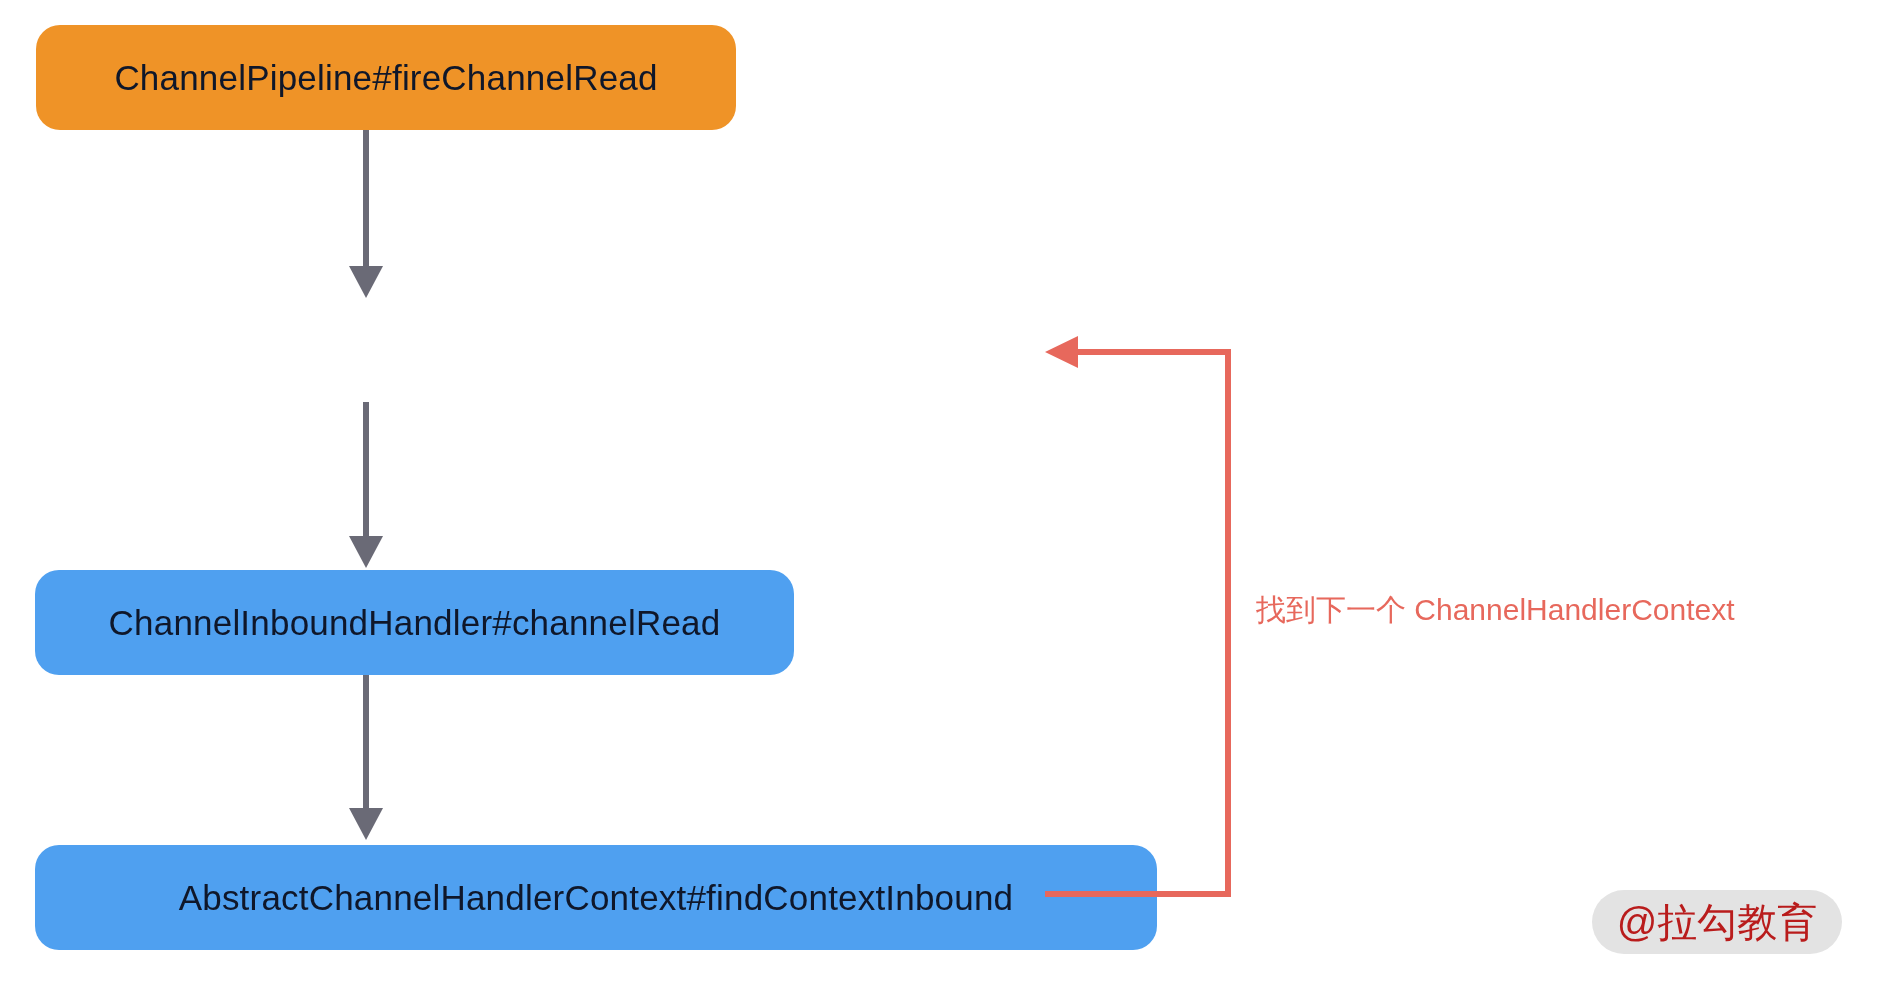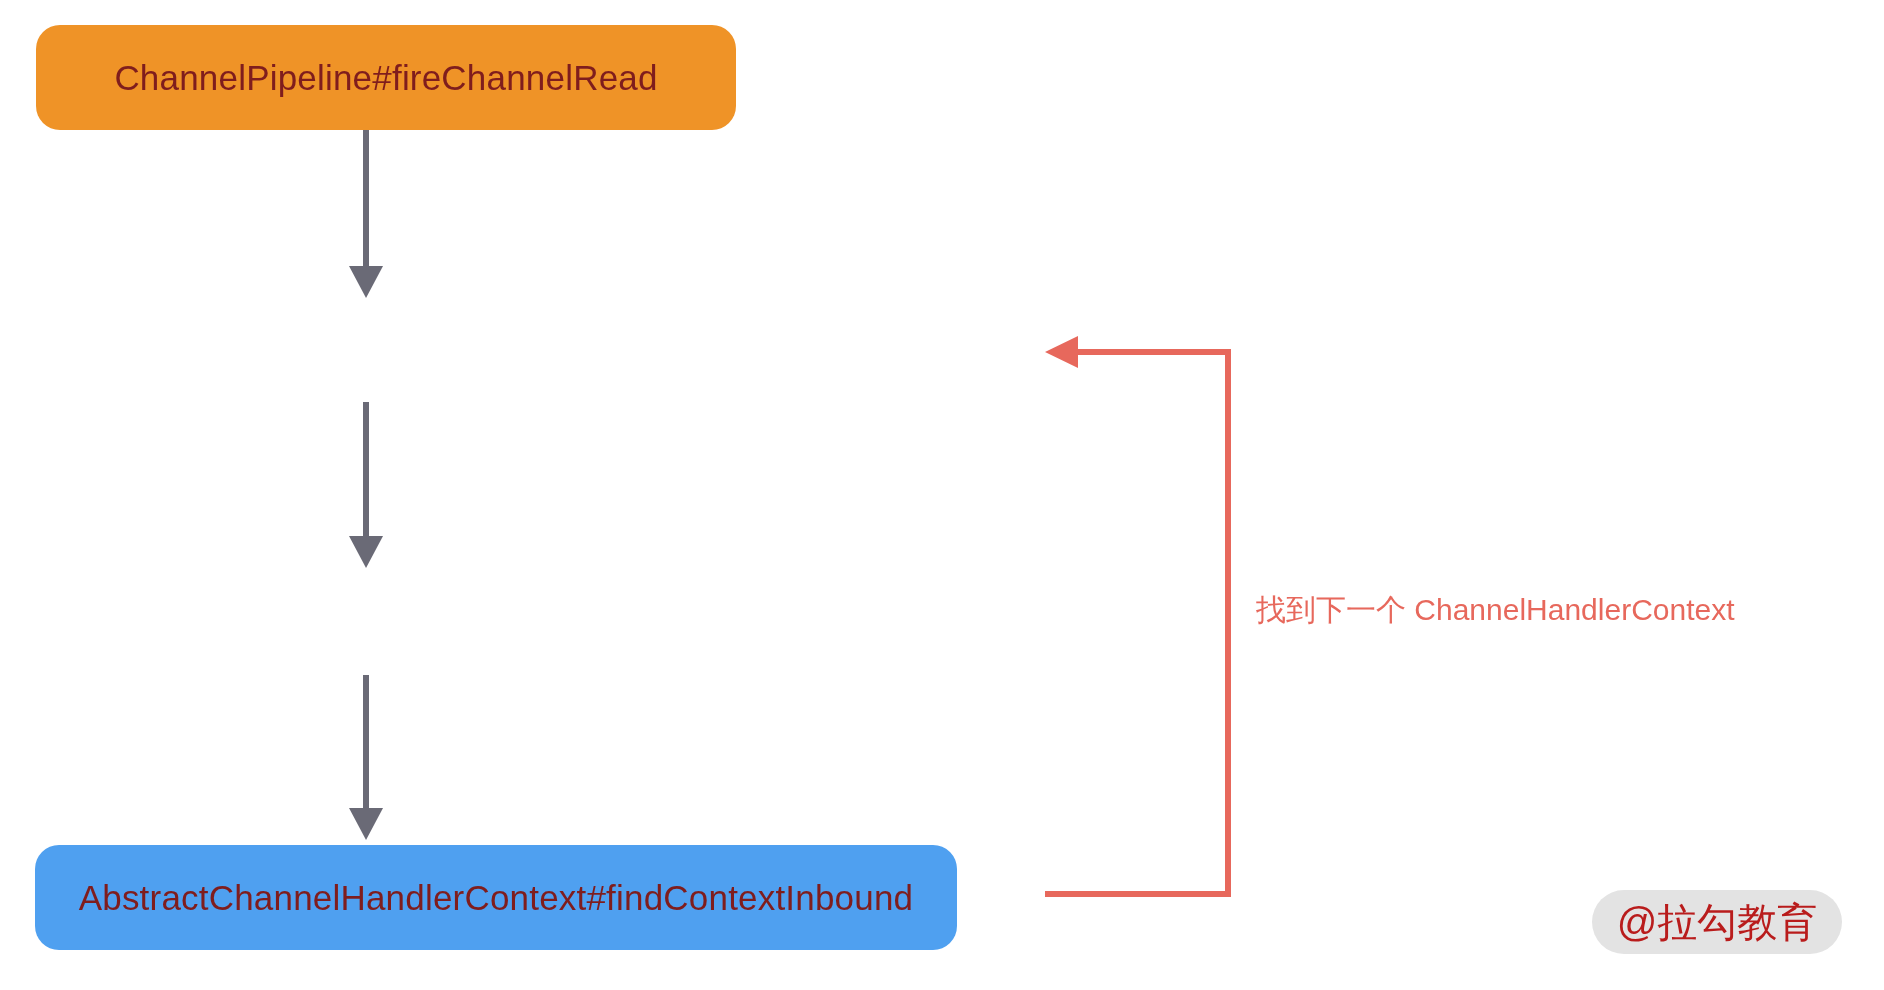--- a/index.html
+++ b/index.html
@@ -15,33 +15,33 @@
     background: #ffffff;
     overflow: hidden;
   }
   .node {
     position: absolute;
     height: 105px;
     border-radius: 24px;
     display: flex;
     align-items: center;
     justify-content: center;
-    color: #7f1d1d;
+    color: #0f172a;
     font-size: 35px;
     font-weight: 500;
     letter-spacing: 0.2px;
     white-space: nowrap;
   }
   .node-start { background: #EF9327; }
   .node-blue  { background: #4FA0F0; }
 
   #node-fire    { left: 36px;  top: 25px;  width: 700px; }
   #node-invoke  { left: 35px;  top: 300px; width: 1010px; }
   #node-read    { left: 35px;  top: 570px; width: 759px; }
-  #node-find    { left: 35px;  top: 845px; width: 922px; }
+  #node-find    { left: 35px;  top: 845px; width: 1122px; }
 
   .vline {
     position: absolute;
     width: 6px;
     background: #6A6A76;
     left: 363px;
   }
   #vline-1 { top: 130px; height: 138px; }
   #vline-2 { top: 402px; height: 136px; }
   #vline-3 { top: 675px; height: 135px; }
@@ -101,20 +101,21 @@
   }
 </style>
 </head>
 <body>
 
 <div class="canvas">
 
   <div class="node node-start" id="node-fire">ChannelPipeline#fireChannelRead</div>
 
 
+  <div class="node node-blue" id="node-read">ChannelInboundHandler#channelRead</div>
 
   <div class="node node-blue" id="node-find">AbstractChannelHandlerContext#findContextInbound</div>
 
   <div class="vline" id="vline-1"></div>
   <div class="head-down" id="head-1"></div>
 
   <div class="vline" id="vline-2"></div>
   <div class="head-down" id="head-2"></div>
 
   <div class="vline" id="vline-3"></div>

